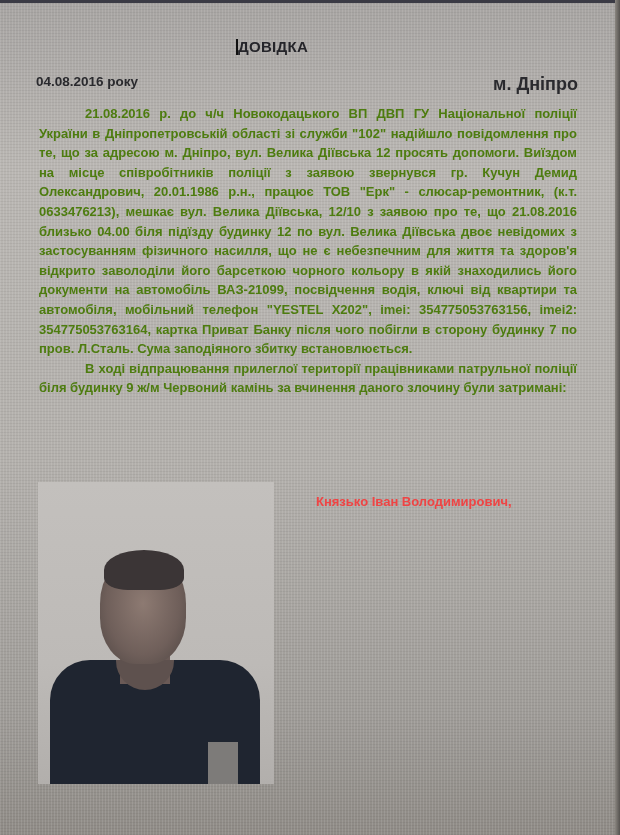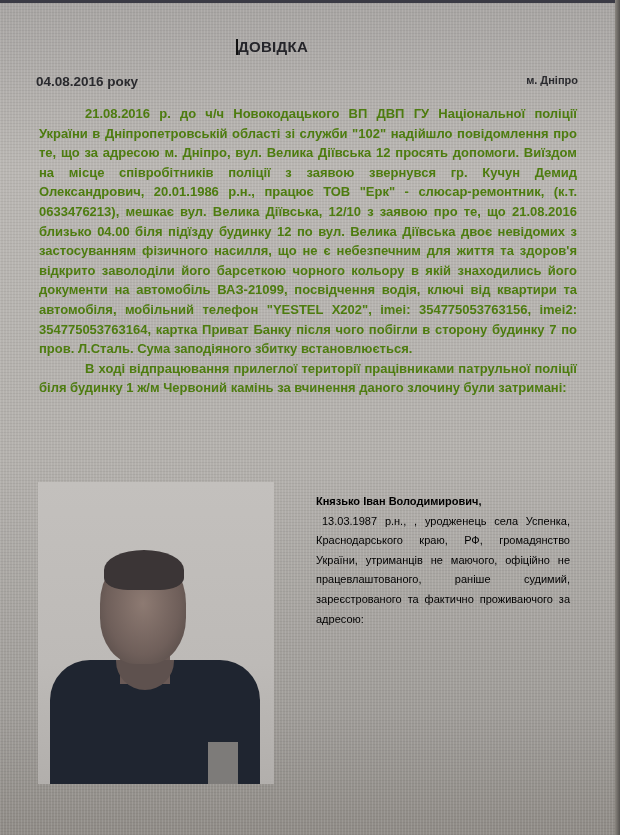--- a/index.html
+++ b/index.html
@@ -18,21 +18,21 @@
   }
   .top-edge { position: absolute; left: 0; top: 0; width: 620px; height: 3px; background: #3a3a44; }
   .right-edge { position: absolute; right: 0; top: 0; width: 5px; height: 835px; background: linear-gradient(90deg, #8a8680, #55524f); }
   .page { position: absolute; left: 0; top: 0; width: 620px; height: 835px; }
   .title {
     position: absolute; left: 0; width: 544px; top: 38px; text-align: center;
     font-size: 15px; font-weight: bold; letter-spacing: 0.3px; color: #25252a;
   }
   .title::before { content: ""; display: inline-block; width: 2px; height: 16px; background: #111; vertical-align: -3px; margin-right: 0px; }
   .date-line { position: absolute; left: 36px; top: 74px; font-size: 13.5px; font-weight: bold; }
-  .city-line { position: absolute; right: 42px; top: 74px; font-size: 11px; font-weight: bold; }
+  .city-line { position: absolute; right: 42px; top: 74px; font-size: 18px; font-weight: bold; }
   .body-text {
     position: absolute; left: 39px; top: 104px; width: 538px;
     font-size: 13px; line-height: 19.6px; font-weight: bold; text-align: justify;
     color: #4d7c0f;
   }
   .body-text p { margin: 0; text-indent: 46px; }
   .photo {
     position: absolute; left: 38px; top: 482px; width: 236px; height: 302px;
     background: linear-gradient(180deg, #c3c0bd 0%, #bdbab7 60%, #b2afac 100%);
     overflow: hidden;
@@ -48,49 +48,48 @@
   }
   .photo .neck { position: absolute; left: 82px; top: 162px; width: 50px; height: 40px; background: #6a5a56; }
   .photo .shirt {
     position: absolute; left: 12px; top: 178px; width: 210px; height: 130px;
     border-radius: 40px 40px 0 0; background: #1f2530;
   }
   .photo .collar { position: absolute; left: 78px; top: 178px; width: 58px; height: 30px; border-radius: 0 0 30px 30px; background: #5e514e; }
   .photo .chair { position: absolute; left: 170px; top: 260px; width: 30px; height: 42px; background: #7d7b79; }
   .bio {
     position: absolute; left: 316px; top: 492px; width: 254px;
-    font-size: 11px; line-height: 19.6px; color: #000000;
+    font-size: 13px; line-height: 19.6px; color: #ef4444;
   }
   .bio .name { font-weight: bold; }
   .bio p { margin: 0; text-align: justify; text-align-last: left; }
   .bio .indent { text-indent: 6px; }
 </style>
 </head>
 <body>
 
 <div class="screen-grid"></div>
 <div class="top-edge"></div>
 <div class="right-edge"></div>
 
 <div class="page">
   <div class="title">ДОВІДКА</div>
   <div class="date-line">04.08.2016 року</div>
   <div class="city-line">м. Дніпро</div>
 
   <div class="body-text">
     <p>21.08.2016 р. до ч/ч Новокодацького ВП ДВП ГУ Національної поліції України в Дніпропетровській області зі служби "102" надійшло повідомлення про те, що за адресою м. Дніпро, вул. Велика Діївська 12 просять допомоги. Виїздом на місце співробітників поліції з заявою звернувся гр.   Кучун Демид Олександрович, 20.01.1986 р.н., працює ТОВ "Ерк" - слюсар-ремонтник, (к.т. 0633476213), мешкає вул. Велика Діївська, 12/10 з заявою про те, що 21.08.2016 близько 04.00 біля підїзду будинку 12 по вул. Велика Діївська двоє невідомих з застосуванням фізичного насилля, що не є небезпечним для життя та здоров'я відкрито заволоділи його барсеткою чорного кольору в якій знаходились його документи на автомобіль ВАЗ-21099, посвідчення водія, ключі від квартири та автомобіля, мобільний телефон "YESTEL X202", imei: 354775053763156, imei2: 354775053763164, картка Приват Банку після чого побігли в сторону будинку 7 по пров. Л.Сталь. Сума заподіяного збитку встановлюється.</p>
-    <p>В ході відпрацювання прилеглої території працівниками патрульної поліції біля будинку 1 ж/м Червоний камінь за вчинення даного злочину були затримані:</p>
+    <p>В ході відпрацювання прилеглої території працівниками патрульної поліції біля будинку 9 ж/м Червоний камінь за вчинення даного злочину були затримані:</p>
   </div>
 
   <div class="photo">
     <div class="shirt"></div>
     <div class="neck"></div>
     <div class="collar"></div>
     <div class="head"></div>
     <div class="hair"></div>
     <div class="chair"></div>
   </div>
 
   <div class="bio">
     <p class="name">Князько Іван Володимирович,</p>
-    <p class="indent">13.03.1987 р.н., , уродженець села Успенка, Краснодарського краю, РФ, громадянство України, утриманців не маючого, офіційно не працевлаштованого, раніше судимий, зареєстрованого та фактично проживаючого за адресою:</p>
   </div>
 </div>
 
 </body></html>

